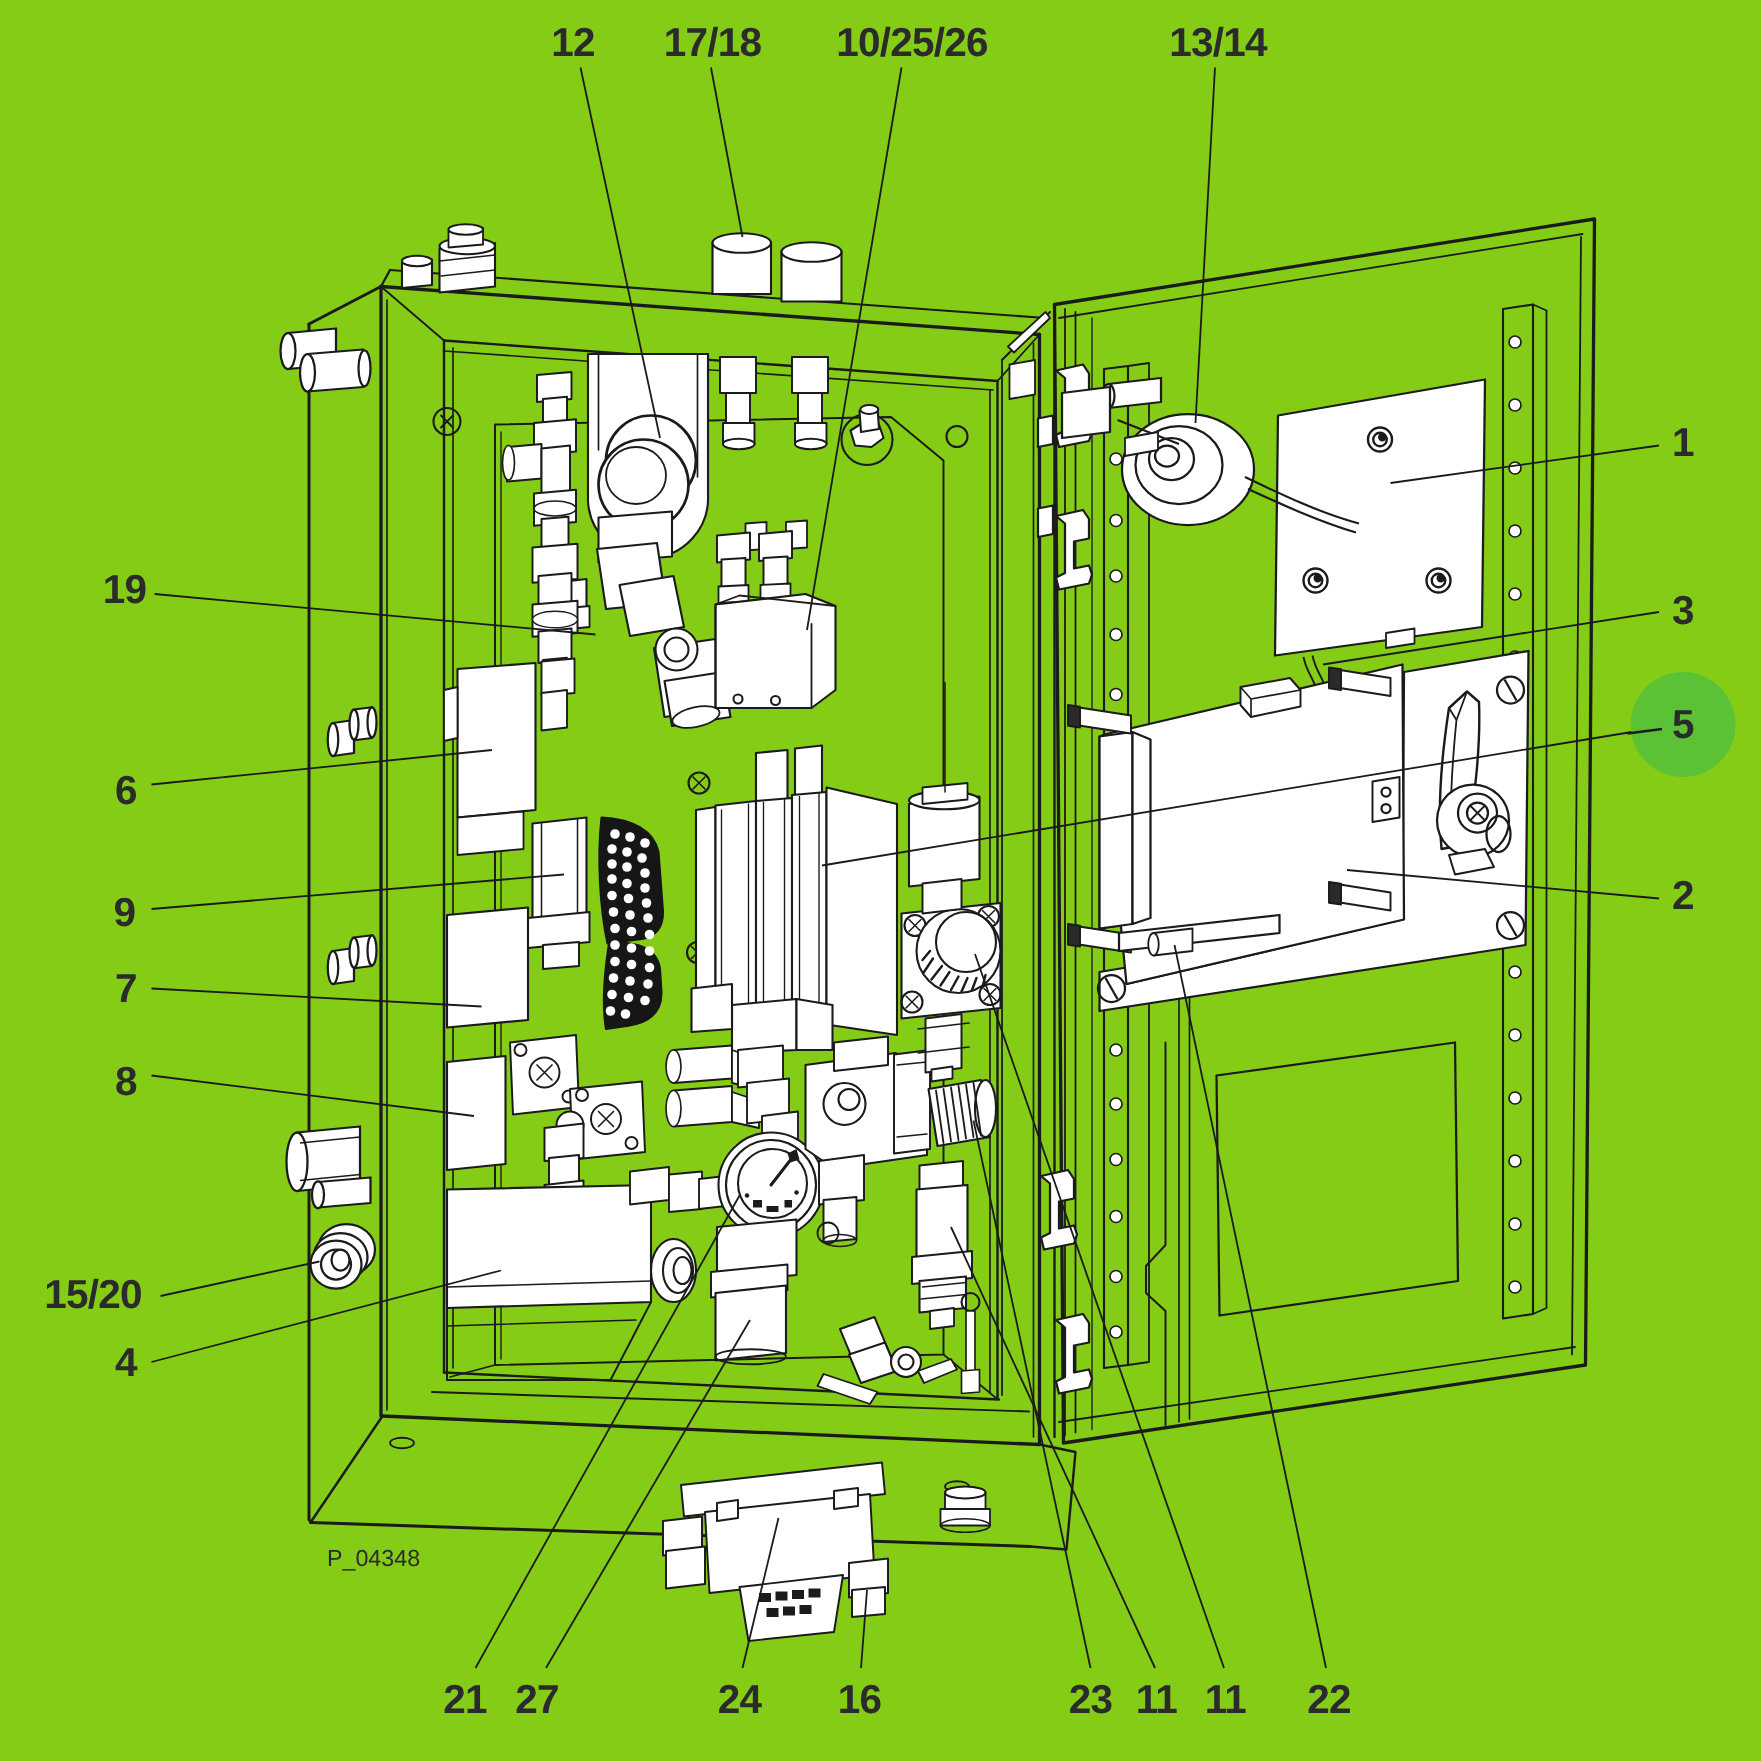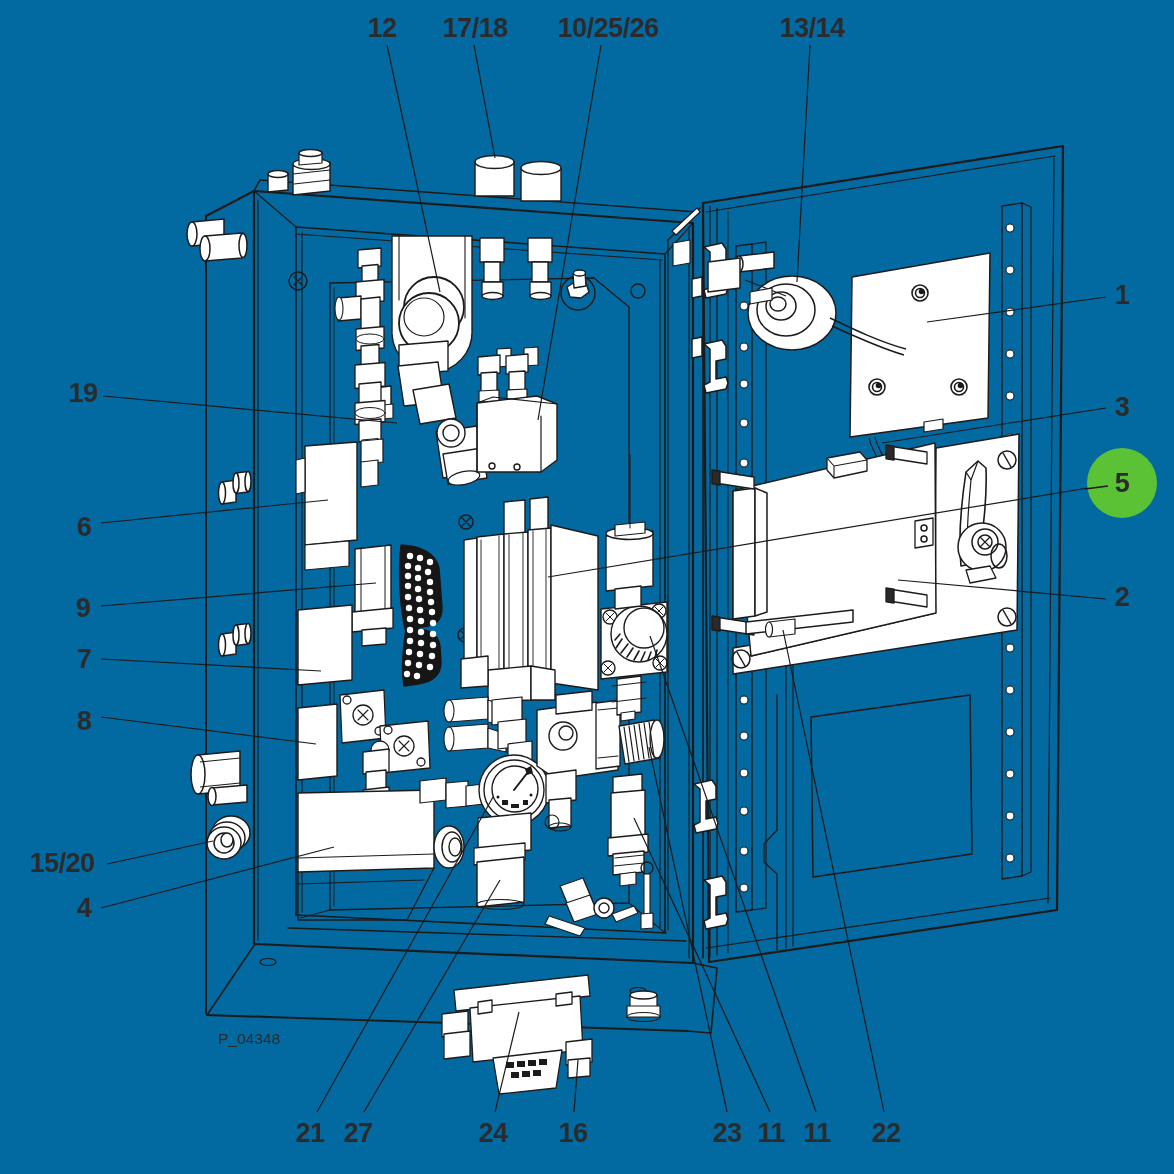--- a/index.html
+++ b/index.html
@@ -1,16 +1,16 @@
 <!DOCTYPE html>
 <html><head>
 <meta charset="utf-8">
 <style>
   html,body{margin:0;padding:0;background:#fff;}
-  #stage{width:1174px;height:1174px;position:relative;background:#0369a1;overflow:hidden;}
+  #stage{width:1174px;height:1174px;position:relative;background:#84cc16;overflow:hidden;}
   svg{position:absolute;left:0;top:0;}
   text{font-family:"Liberation Sans", sans-serif;fill:#2b2b2b;}
 </style>
 </head>
 <body>
 <div id="stage">
 <svg width="1174" height="1174" viewBox="0 0 1174 1174">
 <defs>
 </defs>
 

